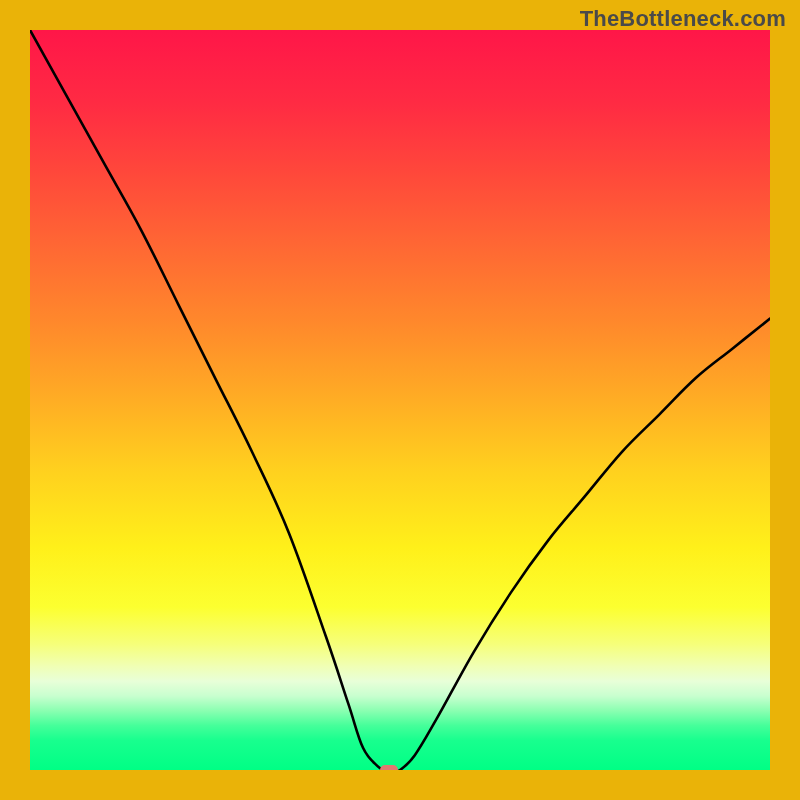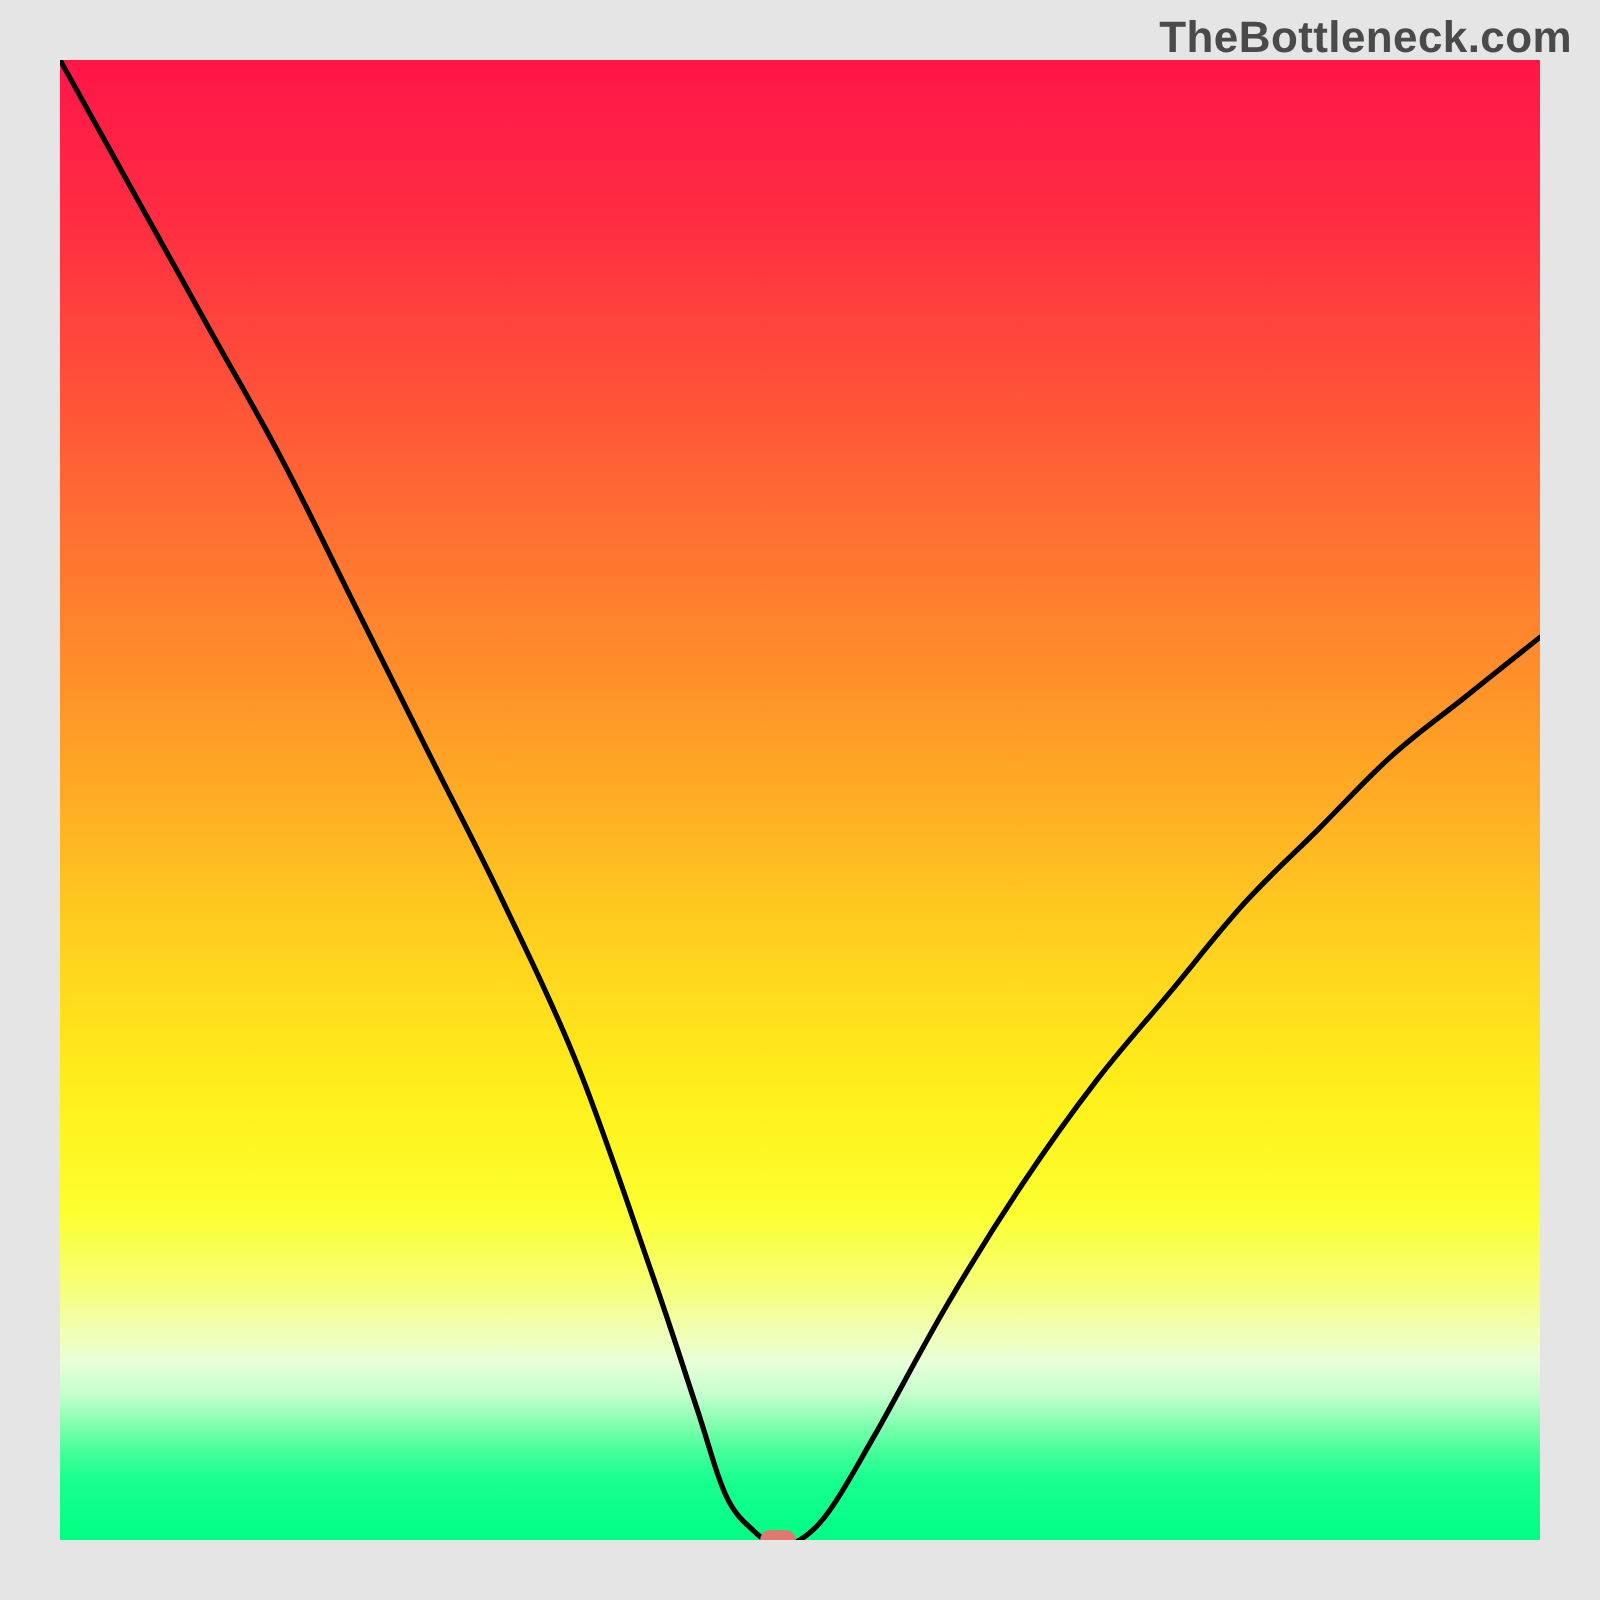--- a/index.html
+++ b/index.html
@@ -8,21 +8,21 @@
     width: 800px;
     height: 800px;
     background: #000;
     overflow: hidden;
     font-family: Arial, Helvetica, sans-serif;
   }
   .frame {
     position: relative;
     width: 800px;
     height: 800px;
-    background: #e5e5e5;
+    background: #eab308;
   }
   .watermark {
     position: absolute;
     top: 6px;
     right: 14px;
     color: #4a4a4a;
     font-size: 22px;
     font-weight: 600;
     letter-spacing: 0.2px;
     user-select: none;

